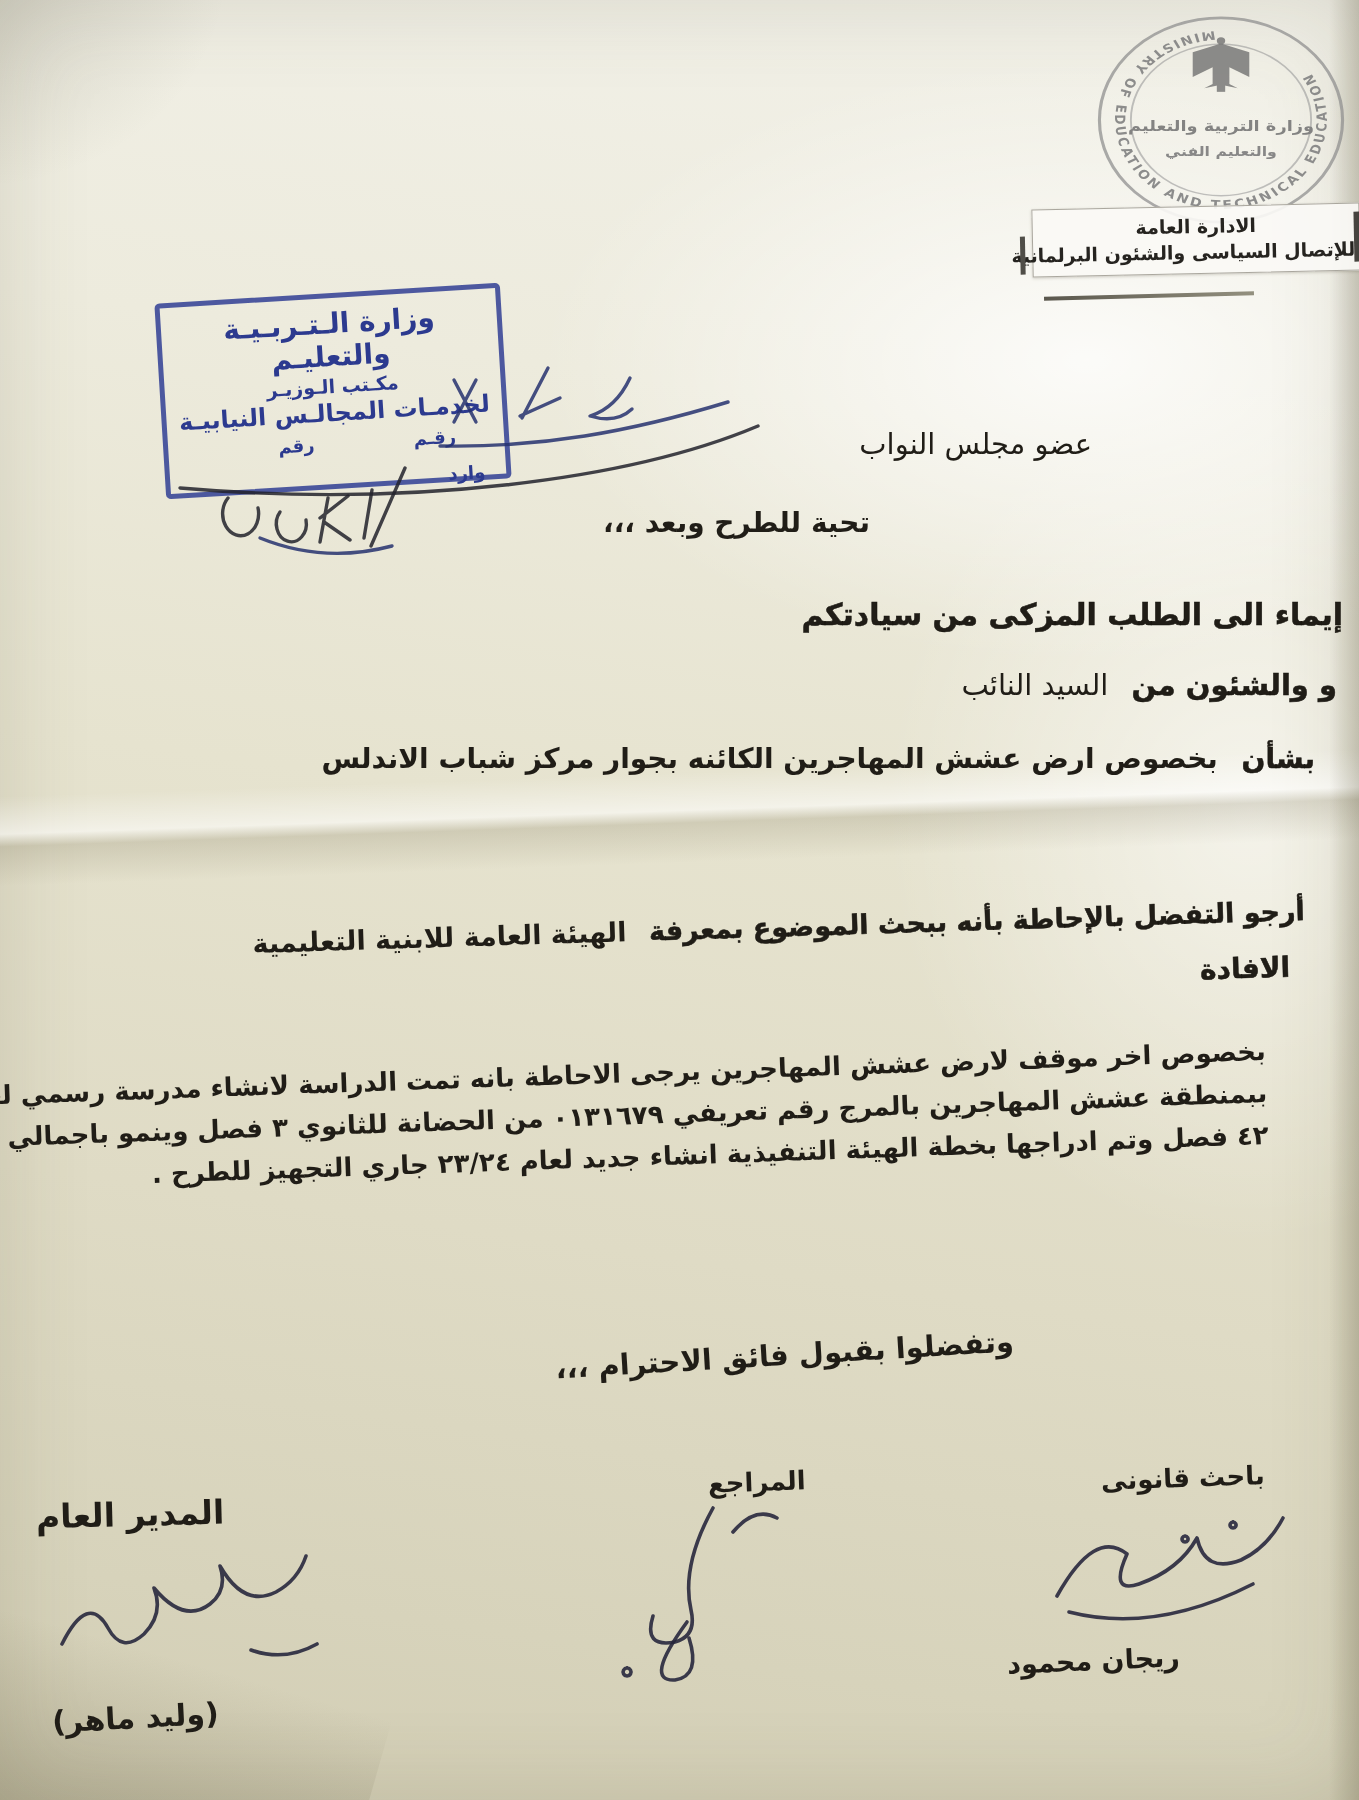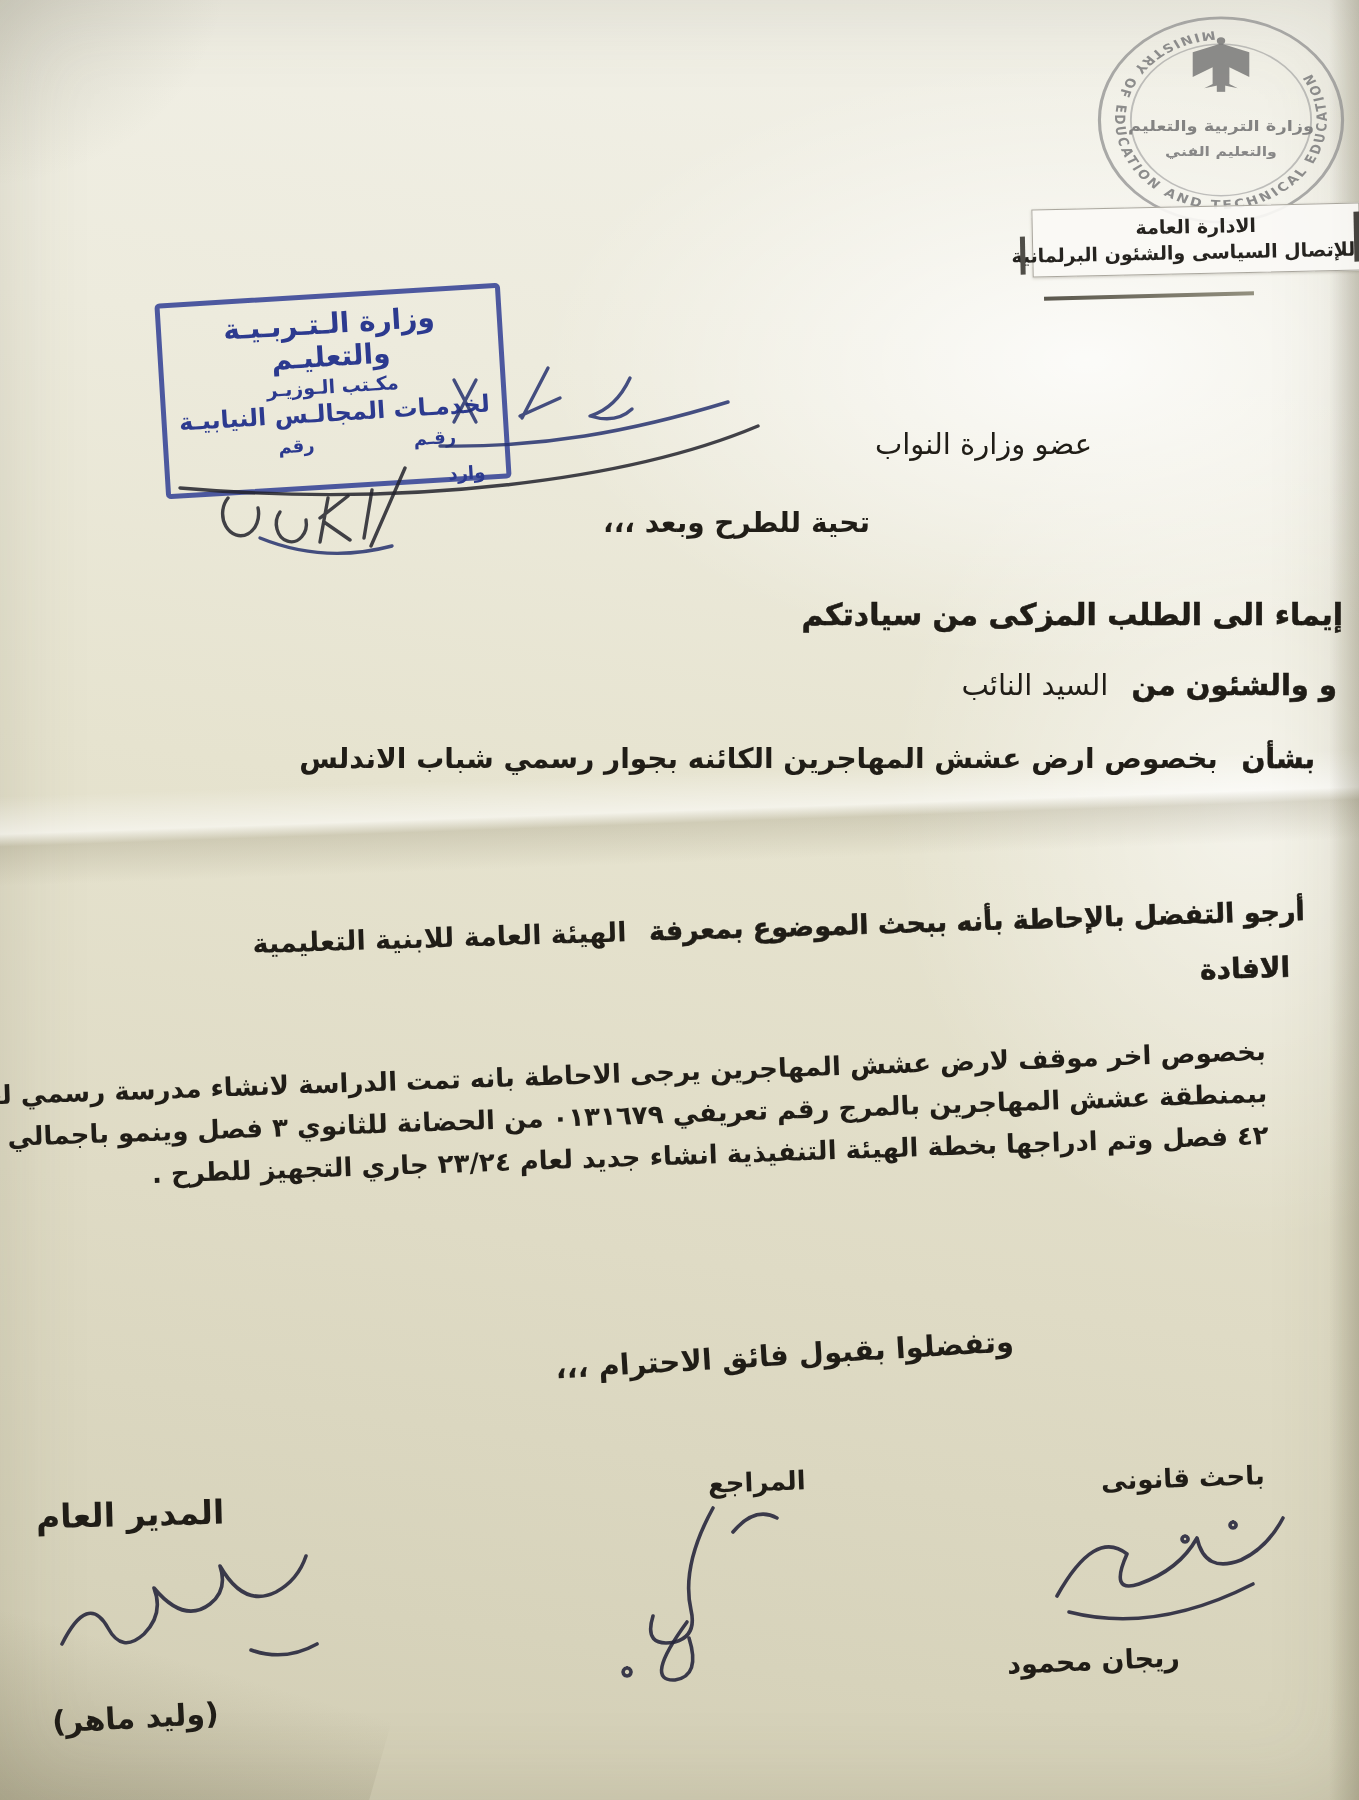--- a/index.html
+++ b/index.html
@@ -122,32 +122,32 @@
     <path class="dark" d="M 648,86 C 520,140 300,168 70,148"></path>
     <path d="M 618,62 C 520,92 430,108 330,106"></path>
     <path class="dark" d="M 118,158 a 18,22 0 1 0 30,10"></path>
     <path class="dark" d="M 170,172 a 15,18 0 1 0 26,8"></path>
     <path class="dark" d="M 218,158 l -8,44 M 210,178 l 28,-22 M 214,182 l 26,18"></path>
     <path class="dark" d="M 262,150 l -8,48"></path>
     <path class="dark" d="M 295,128 l -34,78"></path>
     <path d="M 150,198 q 64,26 132,8"></path>
   </svg>
 
-  <div class="line l-member">عضو وزارة النواب</div>
+  <div class="line l-member">عضو مجلس النواب</div>
   <div class="line l-greeting">تحية للطرح وبعد ،،،</div>
   <div class="line l-ref b">إيماء الى الطلب المزكى من سيادتكم</div>
 
   <div class="line l-submitted">
     <span class="b gap">و والشئون من</span>
     <span class="rest">السيد النائب</span>
   </div>
 
   <div class="line l-subject">
     <span class="b gap">بشأن</span>
-    <span>بخصوص ارض عشش المهاجرين الكائنه بجوار رسمي شباب الاندلس</span>
+    <span>بخصوص ارض عشش المهاجرين الكائنه بجوار مركز شباب الاندلس</span>
   </div>
 
   <div class="line l-request">
     <span class="b gap">أرجو التفضل بالإحاطة بأنه ببحث الموضوع بمعرفة</span>
     <span class="rest">الهيئة العامة للابنية التعليمية</span>
   </div>
 
   <div class="line l-ifada b">الافادة</div>
 
   <div class="line body-par">

